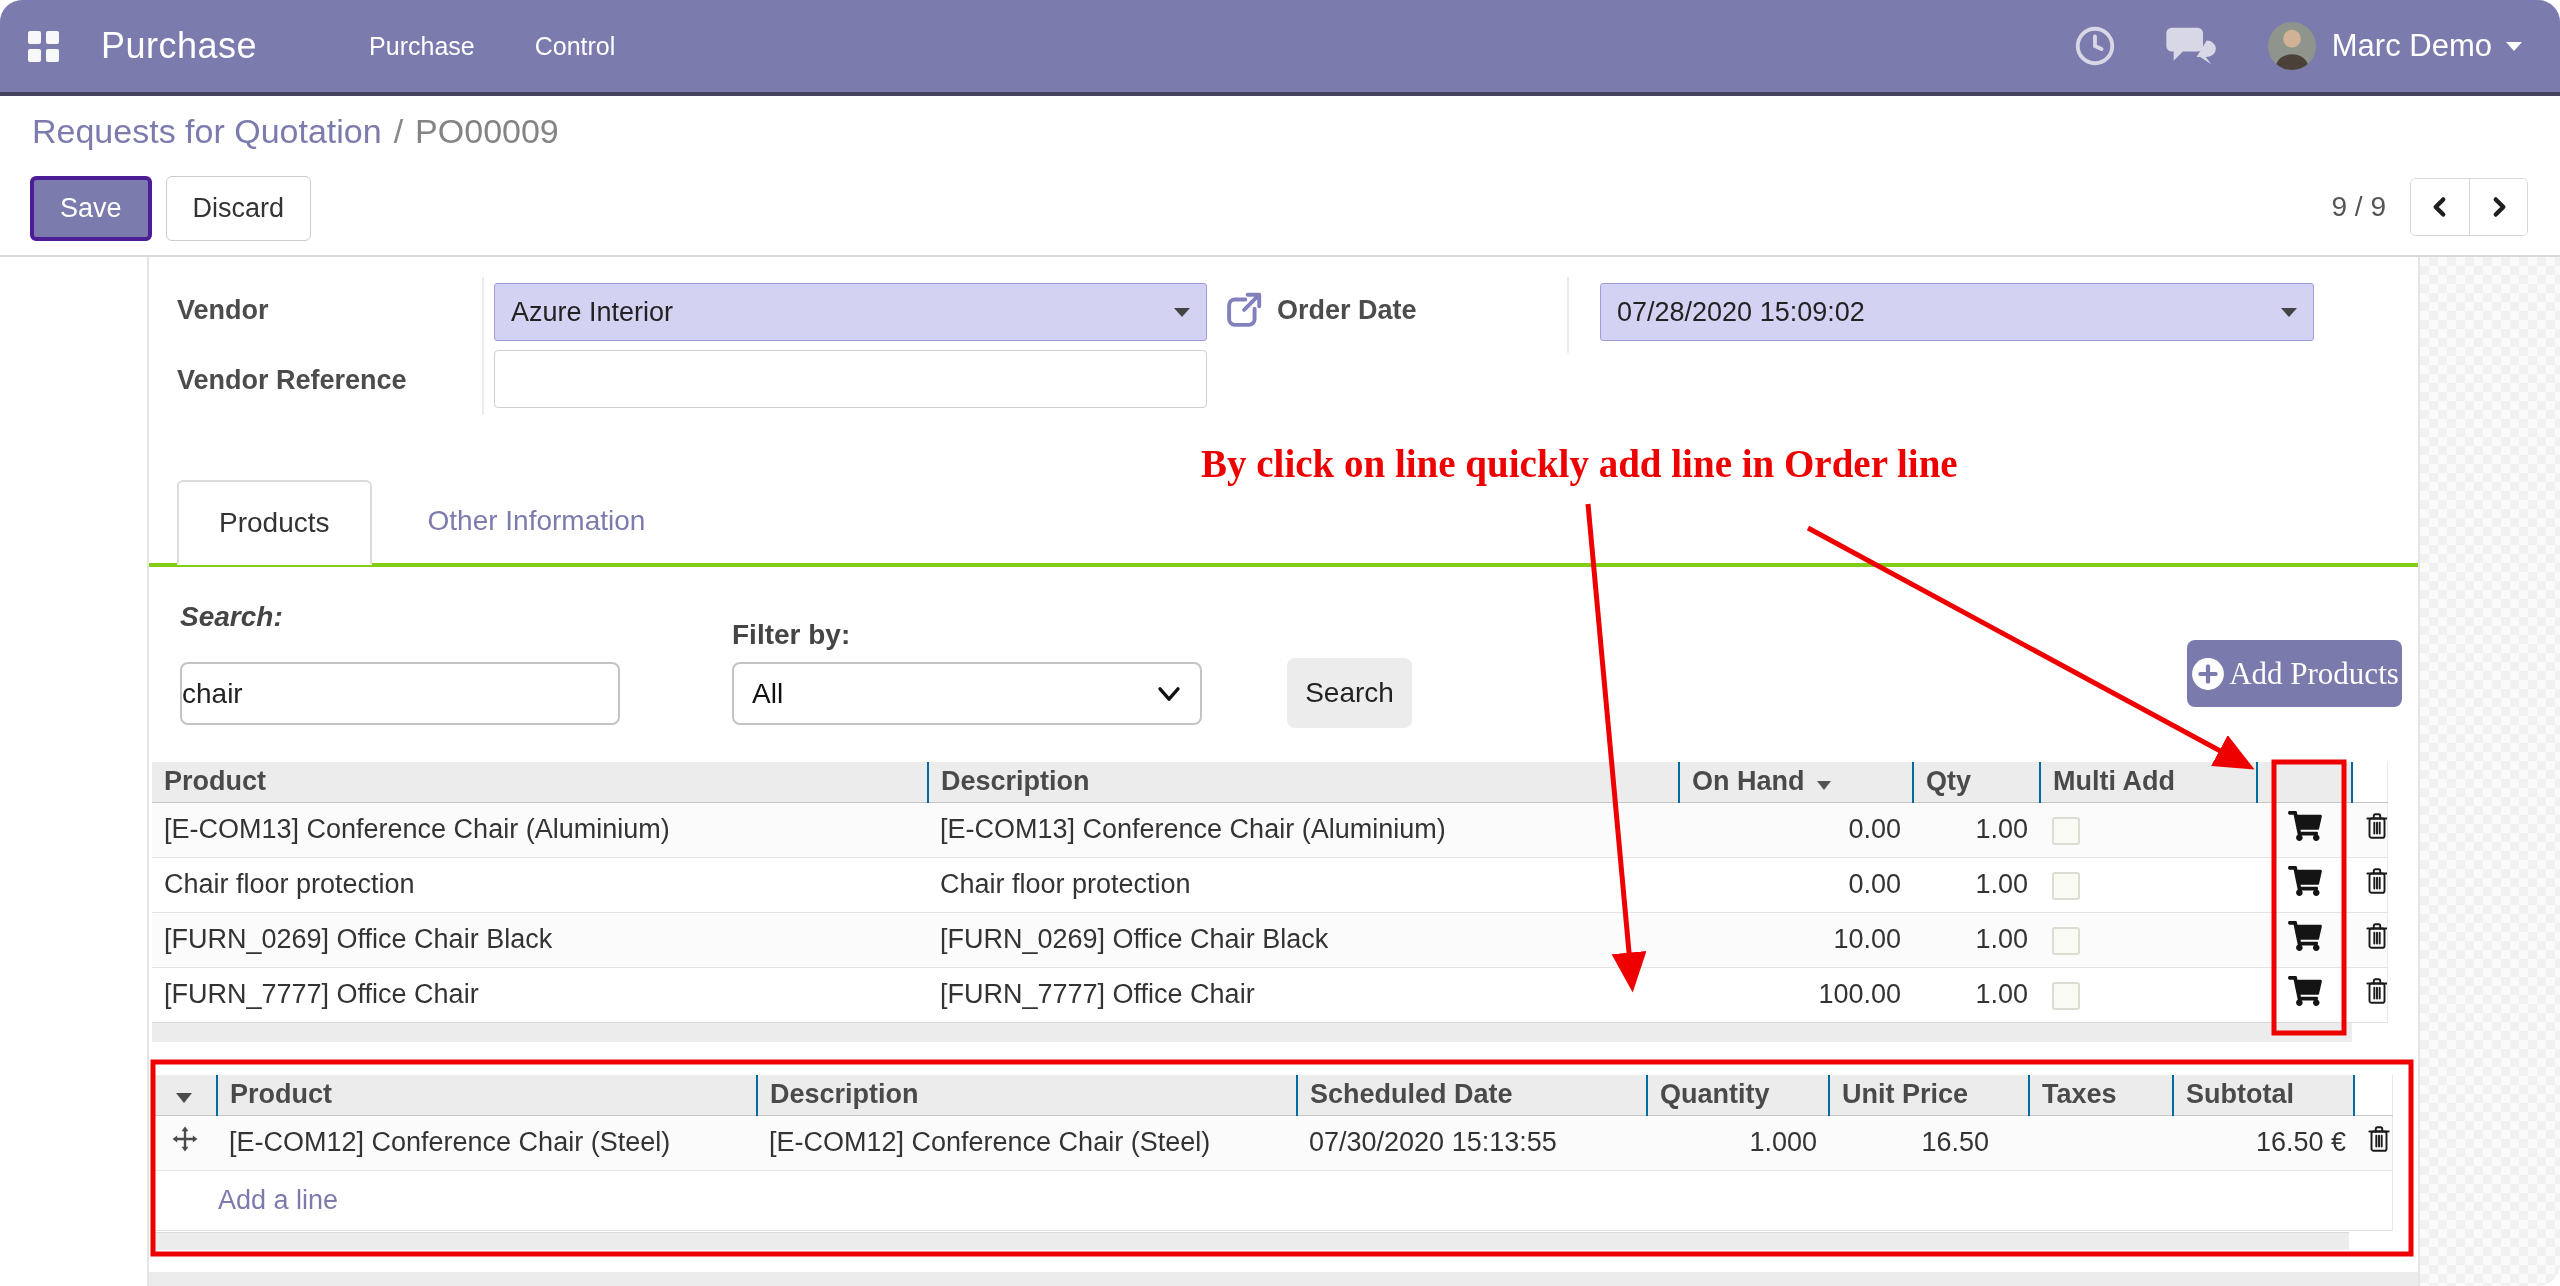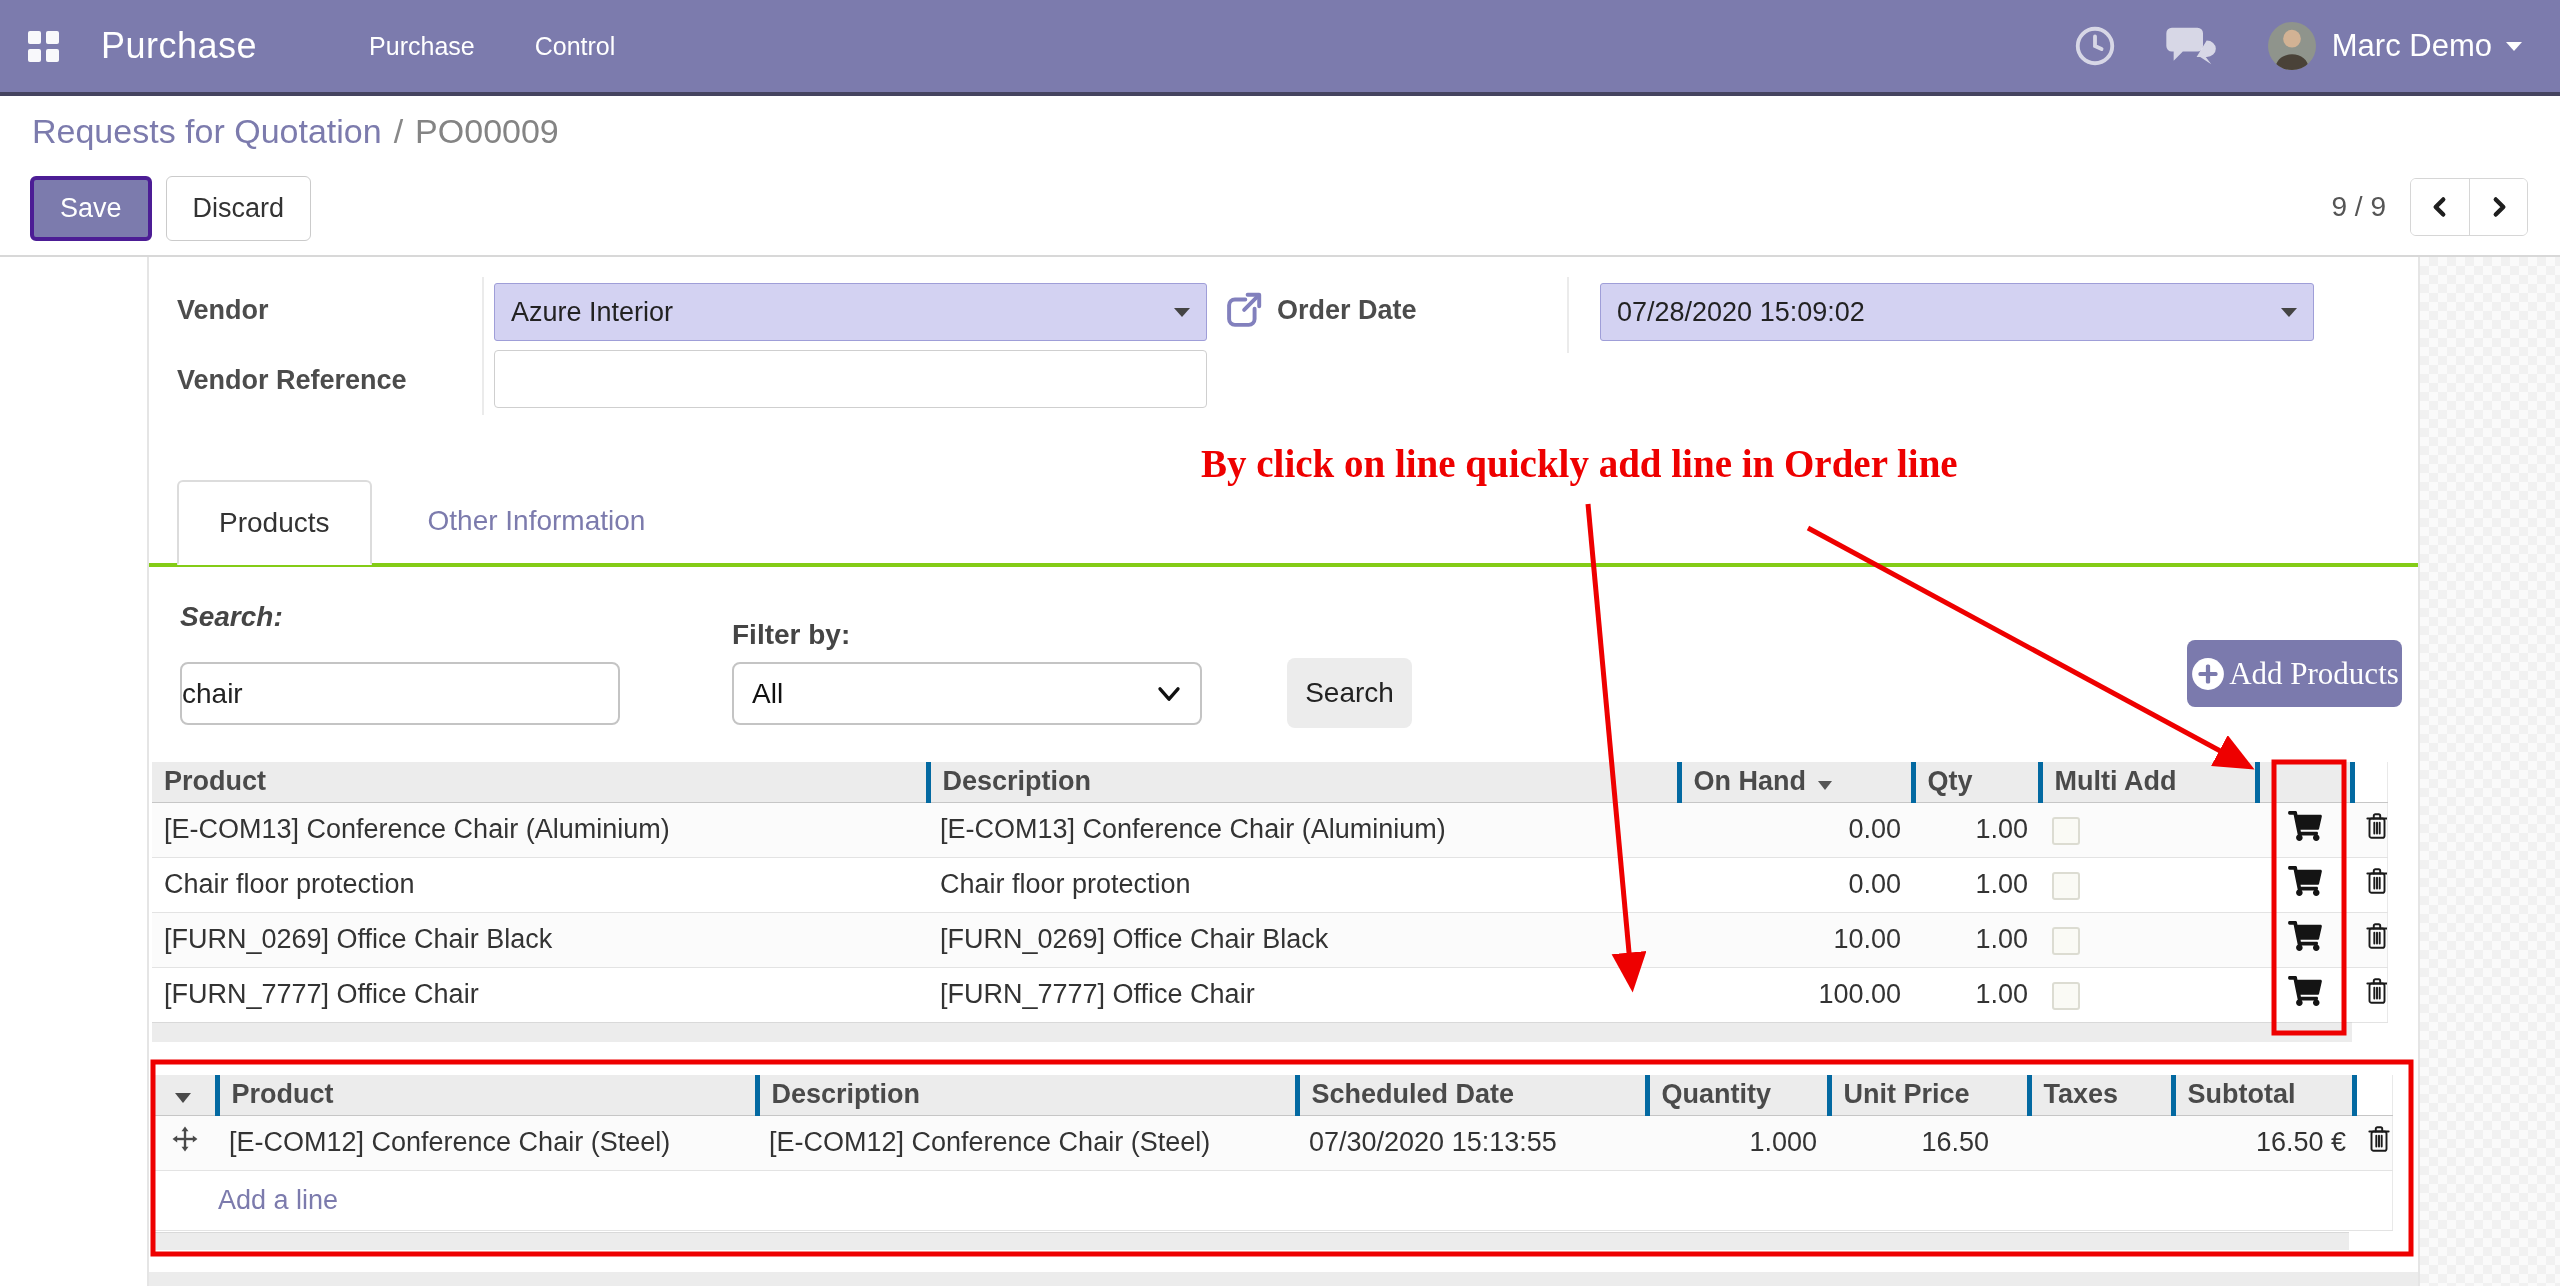--- a/index.html
+++ b/index.html
@@ -1,17 +1,17 @@
 <!DOCTYPE html>
 <html><head>
 <meta charset="utf-8">
 <style>
   * { box-sizing: border-box; margin: 0; padding: 0; }
   body { margin:0; background:#fff; font-family:"Liberation Sans", sans-serif; }
-  .screen { position:relative; width:2560px; height:1286px; background:#fff; overflow:hidden; }
+  .screen { position:relative; width:2560px; height:1286px; background:#fff; overflow:hidden;border-radius:22px; }
 
   
   .navbar { position:absolute; left:0; top:0; width:2560px; height:96px;
     background:#7c7bad; border-bottom:4px solid #45445f;
     display:flex; align-items:center; padding:0 38px 0 28px; }
   .apps-grid { display:grid; grid-template-columns:13px 13px; grid-template-rows:13px 13px; gap:5px; cursor:pointer; }
   .apps-grid span { background:rgba(255,255,255,.95); border-radius:2px; }
   .brand { color:#fff; font-size:36px; font-weight:500; margin-left:42px; letter-spacing:.5px; }
   .topmenu { display:flex; gap:60px; margin-left:112px; }
   .topmenu .item { color:#fff; font-size:25px; cursor:pointer; }
@@ -71,21 +71,21 @@
   .filter-select svg { margin-left:auto; }
   .search-btn { position:absolute; left:1138px; top:401px; width:125px; height:70px; background:#ececec;
     border:none; border-radius:8px; font-size:28px; color:#222; display:flex; align-items:center; justify-content:center; cursor:pointer; }
   .add-products-btn { position:absolute; left:2038px; top:383px; width:215px; height:67px; background:#7b7aad;
     border-radius:8px; display:flex; align-items:center; justify-content:center; cursor:pointer;
     font-family:"Liberation Serif", serif; font-size:31px; color:#fff; }
   .add-products-btn svg { margin-right:3px; }
 
   
   table.list { position:absolute; border-collapse:collapse; table-layout:fixed; background:#fff; border-right:1px solid #e9e9e9; }
-  table.list th { background:#ececec; border-bottom:1px solid #c6c6c6; border-right:5px solid #0369a1;
+  table.list th { background:#ececec; border-bottom:1px solid #c6c6c6; border-right:2px solid #0369a1;
     font-size:27px; color:#4a4a4a; text-align:left; padding:0 12px; font-weight:bold; white-space:nowrap; overflow:hidden; }
   table.list th.blank-white { background:#fff; border-right:none; }
   table.list th:last-child { border-right:none; }
   table.list td { border-bottom:1px solid #e3e3e3; font-size:27px; color:#333; padding:0 12px;
     white-space:nowrap; overflow:hidden; }
   table.list tr { height:55px; }
   table.list tr.hdr { height:40px; }
   .ptable { left:3px; top:505px; width:2235px; }
   .otable { left:3px; top:818px; width:2240px; }
   .otable tr.hdr { height:42px; }

